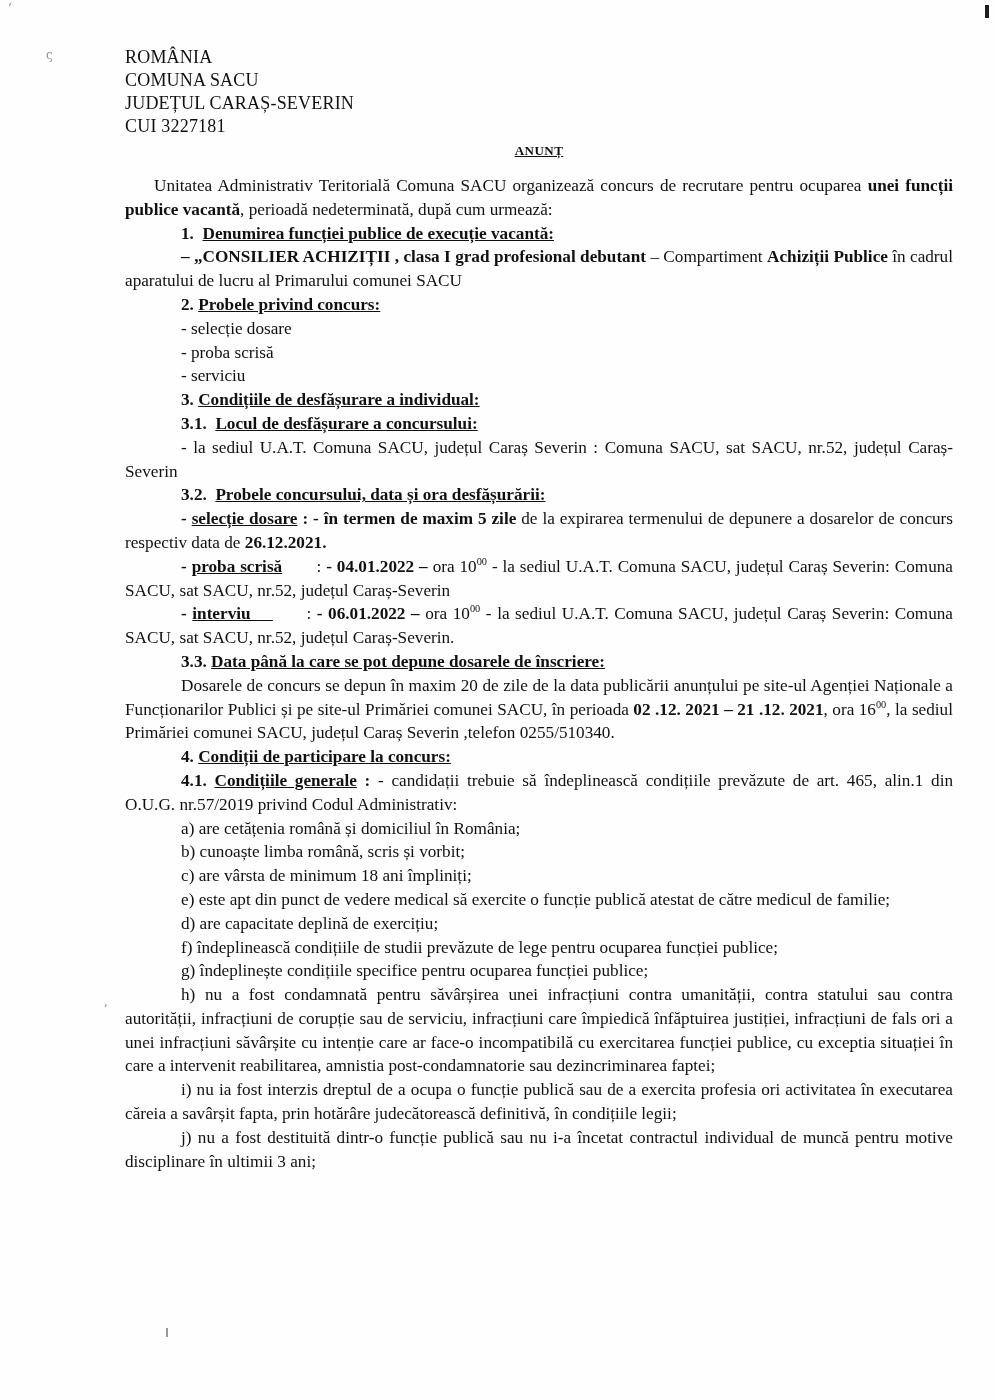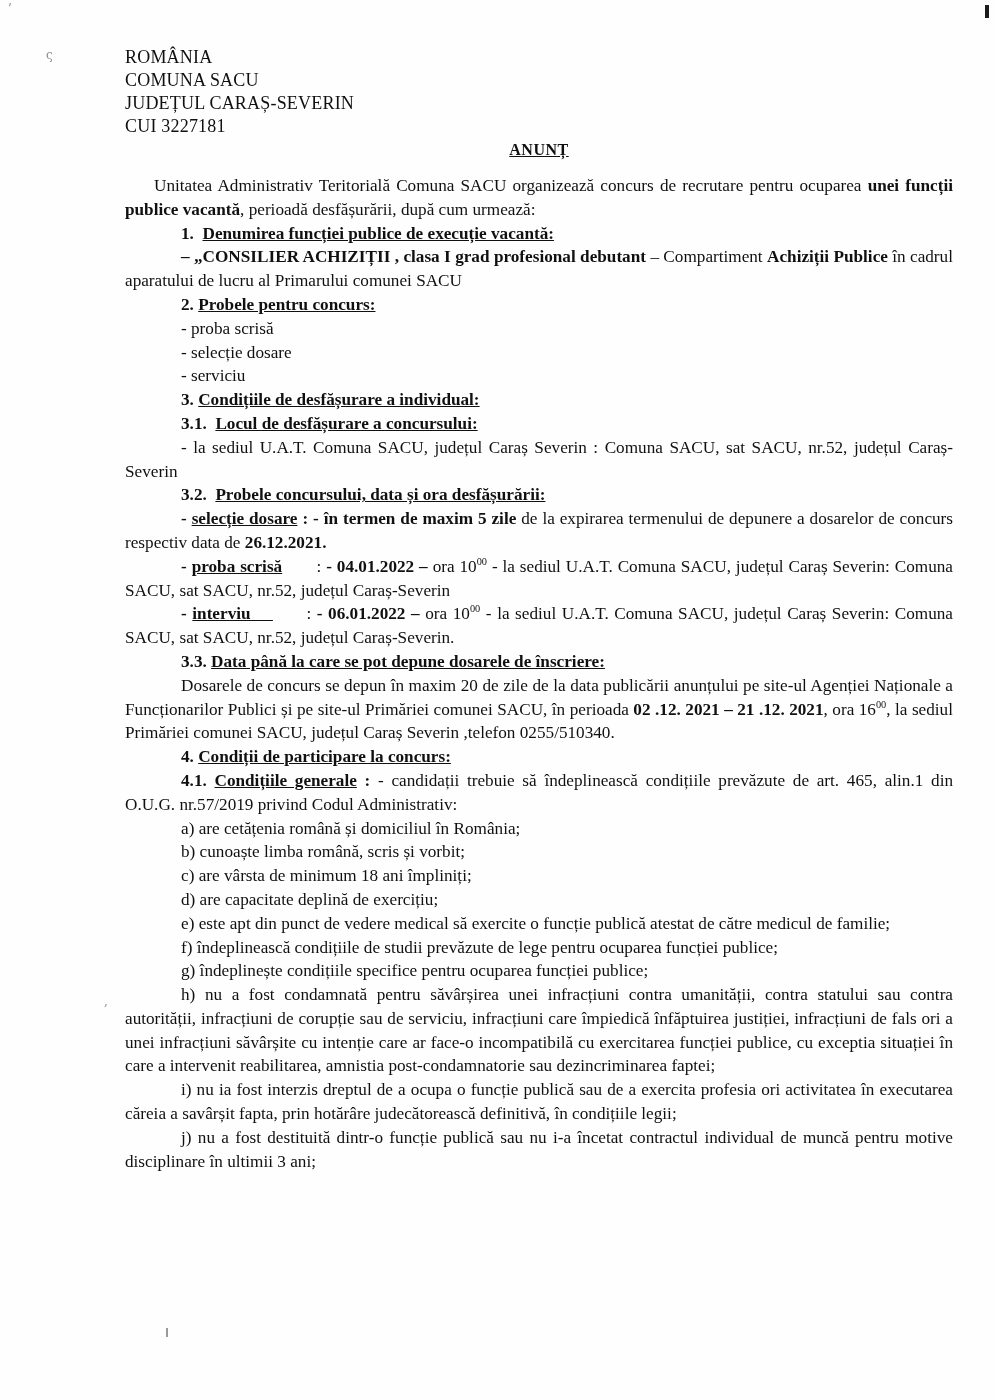--- a/index.html
+++ b/index.html
@@ -27,21 +27,21 @@
     font-size: 18px;
     line-height: 23px;
     font-weight: normal;
     letter-spacing: 0.2px;
   }
   .title-row {
     text-align: center;
     margin-top: 3px;
   }
   .doc-title {
-    font-size: 16px;
+    font-size: 13px;
     font-weight: bold;
     text-decoration: underline;
     letter-spacing: 0.5px;
     margin-top: 8px;
   }
   .body-text {
     margin-top: 15px;
     font-size: 17.2px;
     line-height: 23.8px;
   }
@@ -74,43 +74,43 @@
       <p>COMUNA SACU</p>
       <p>JUDEȚUL CARAȘ-SEVERIN</p>
       <p>CUI 3227181</p>
     </div>
 
     <div class="title-row">
       <span class="doc-title">ANUNȚ</span>
     </div>
 
     <div class="body-text">
-        <p class="ind-sm"><span>Unitatea Administrativ Teritorială Comuna SACU organizează concurs de recrutare pentru ocuparea </span><span class="b">unei funcții publice vacantă</span><span>, perioadă desfășurării, după cum urmează:</span></p>
+        <p class="ind-sm"><span>Unitatea Administrativ Teritorială Comuna SACU organizează concurs de recrutare pentru ocuparea </span><span class="b">unei funcții publice vacantă</span><span>, perioadă nedeterminată, după cum urmează:</span></p>
         <p class="ind gap1"><span class="b">1.&nbsp;&nbsp;</span><span class="b u">Denumirea funcției publice de execuție vacantă:</span></p>
         <p class="ind"><span class="b">–&nbsp;„CONSILIER ACHIZIȚII , clasa I grad profesional debutant</span><span> – Compartiment </span><span class="b">Achiziții Publice</span><span> în cadrul aparatului de lucru al Primarului comunei SACU</span></p>
-        <p class="ind gap"><span class="b">2. </span><span class="b u">Probele pentru concurs:</span></p>
+        <p class="ind gap"><span class="b">2. </span><span class="b u">Probele privind concurs:</span></p>
+        <p class="ind"><span>- selecție dosare</span></p>
         <p class="ind"><span>- proba scrisă</span></p>
-        <p class="ind"><span>- selecție dosare</span></p>
         <p class="ind"><span>- serviciu</span></p>
         <p class="ind gap"><span class="b">3. </span><span class="b u">Condițiile de desfășurare a individual:</span></p>
         <p class="ind"><span class="b">3.1.&nbsp; </span><span class="b u">Locul de desfășurare a concursului:</span></p>
         <p class="ind"><span>- la sediul U.A.T. Comuna SACU, județul Caraș Severin : Comuna SACU, sat SACU, nr.52, județul Caraș-Severin</span></p>
         <p class="ind"><span class="b">3.2.&nbsp; </span><span class="b u">Probele concursului, data și ora desfășurării:</span></p>
         <p class="ind"><span class="b">- </span><span class="b u">selecție dosare</span><span class="b"> : </span><span class="b">- în termen de maxim 5 zile</span><span> de la expirarea termenului de depunere a dosarelor de concurs respectiv data de </span><span class="b">26.12.2021.</span></p>
         <p class="ind"><span class="b">- </span><span class="b u">proba scrisă</span><span>&nbsp;&nbsp;&nbsp;&nbsp;&nbsp;&nbsp; : </span><span class="b">- 04.01.2022 – </span><span>ora 10</span><span class="sup">00</span><span> - la sediul U.A.T. Comuna SACU, județul Caraș Severin: Comuna SACU, sat SACU, nr.52, județul Caraș-Severin</span></p>
         <p class="ind"><span class="b">- </span><span class="b u">interviu&nbsp;&nbsp;&nbsp;&nbsp;</span><span>&nbsp;&nbsp;&nbsp;&nbsp;&nbsp; : </span><span class="b">- 06.01.2022 – </span><span>ora 10</span><span class="sup">00</span><span> - la sediul U.A.T. Comuna SACU, județul Caraș Severin: Comuna SACU, sat SACU, nr.52, județul Caraș-Severin.</span></p>
         <p class="ind"><span class="b">3.3. </span><span class="b u">Data până la care se pot depune dosarele de înscriere:</span></p>
         <p class="ind"><span>Dosarele de concurs se depun în maxim 20 de zile de la data publicării anunțului pe site-ul Agenției Naționale a Funcționarilor Publici și pe site-ul Primăriei comunei SACU, în perioada </span><span class="b">02 .12. 2021 – 21 .12. 2021</span><span>, ora 16</span><span class="sup">00</span><span>, la sediul Primăriei comunei SACU, județul Caraș Severin ,telefon 0255/510340.</span></p>
         <p class="ind gap"><span class="b">4. </span><span class="b u">Condiții de participare la concurs:</span></p>
         <p class="ind"><span class="b">4.1. </span><span class="b u">Condițiile generale</span><span class="b"> :</span><span> - candidații trebuie să îndeplinească condițiile prevăzute de art. 465, alin.1 din O.U.G. nr.57/2019 privind Codul Administrativ:</span></p>
         <p class="ind"><span>a) are cetățenia română și domiciliul în România;</span></p>
         <p class="ind"><span>b) cunoaște limba română, scris și vorbit;</span></p>
         <p class="ind"><span>c) are vârsta de minimum 18 ani împliniți;</span></p>
+        <p class="ind"><span>e) este apt din punct de vedere medical să exercite o funcție publică atestat de către medicul de familie;</span></p>
         <p class="ind"><span>d) are capacitate deplină de exercițiu;</span></p>
-        <p class="ind"><span>e) este apt din punct de vedere medical să exercite o funcție publică atestat de către medicul de familie;</span></p>
         <p class="ind"><span>f) îndeplinească condițiile de studii prevăzute de lege pentru ocuparea funcției publice;</span></p>
         <p class="ind"><span>g) îndeplinește condițiile specifice pentru ocuparea funcției publice;</span></p>
         <p class="ind"><span>h) nu a fost condamnată pentru săvârșirea unei infracțiuni contra umanității, contra statului sau contra autorității, infracțiuni de corupție sau de serviciu, infracțiuni care împiedică înfăptuirea justiției, infracțiuni de fals ori a unei infracțiuni săvârșite cu intenție care ar face-o incompatibilă cu exercitarea funcției publice, cu exceptia situației în care a intervenit reabilitarea, amnistia post-condamnatorie sau dezincriminarea faptei;</span></p>
         <p class="ind"><span>i) nu ia fost interzis dreptul de a ocupa o funcție publică sau de a exercita profesia ori activitatea în executarea căreia a savârșit fapta, prin hotărâre judecătorească definitivă, în condițiile legii;</span></p>
         <p class="ind"><span>j) nu a fost destituită dintr-o funcție publică sau nu i-a încetat contractul individual de muncă pentru motive disciplinare în ultimii 3 ani;</span></p>
       </div>
 
   </div>
 
   <div class="art art-bar" style="left:985px; top:5px; width:4px; height:13px;"></div>

